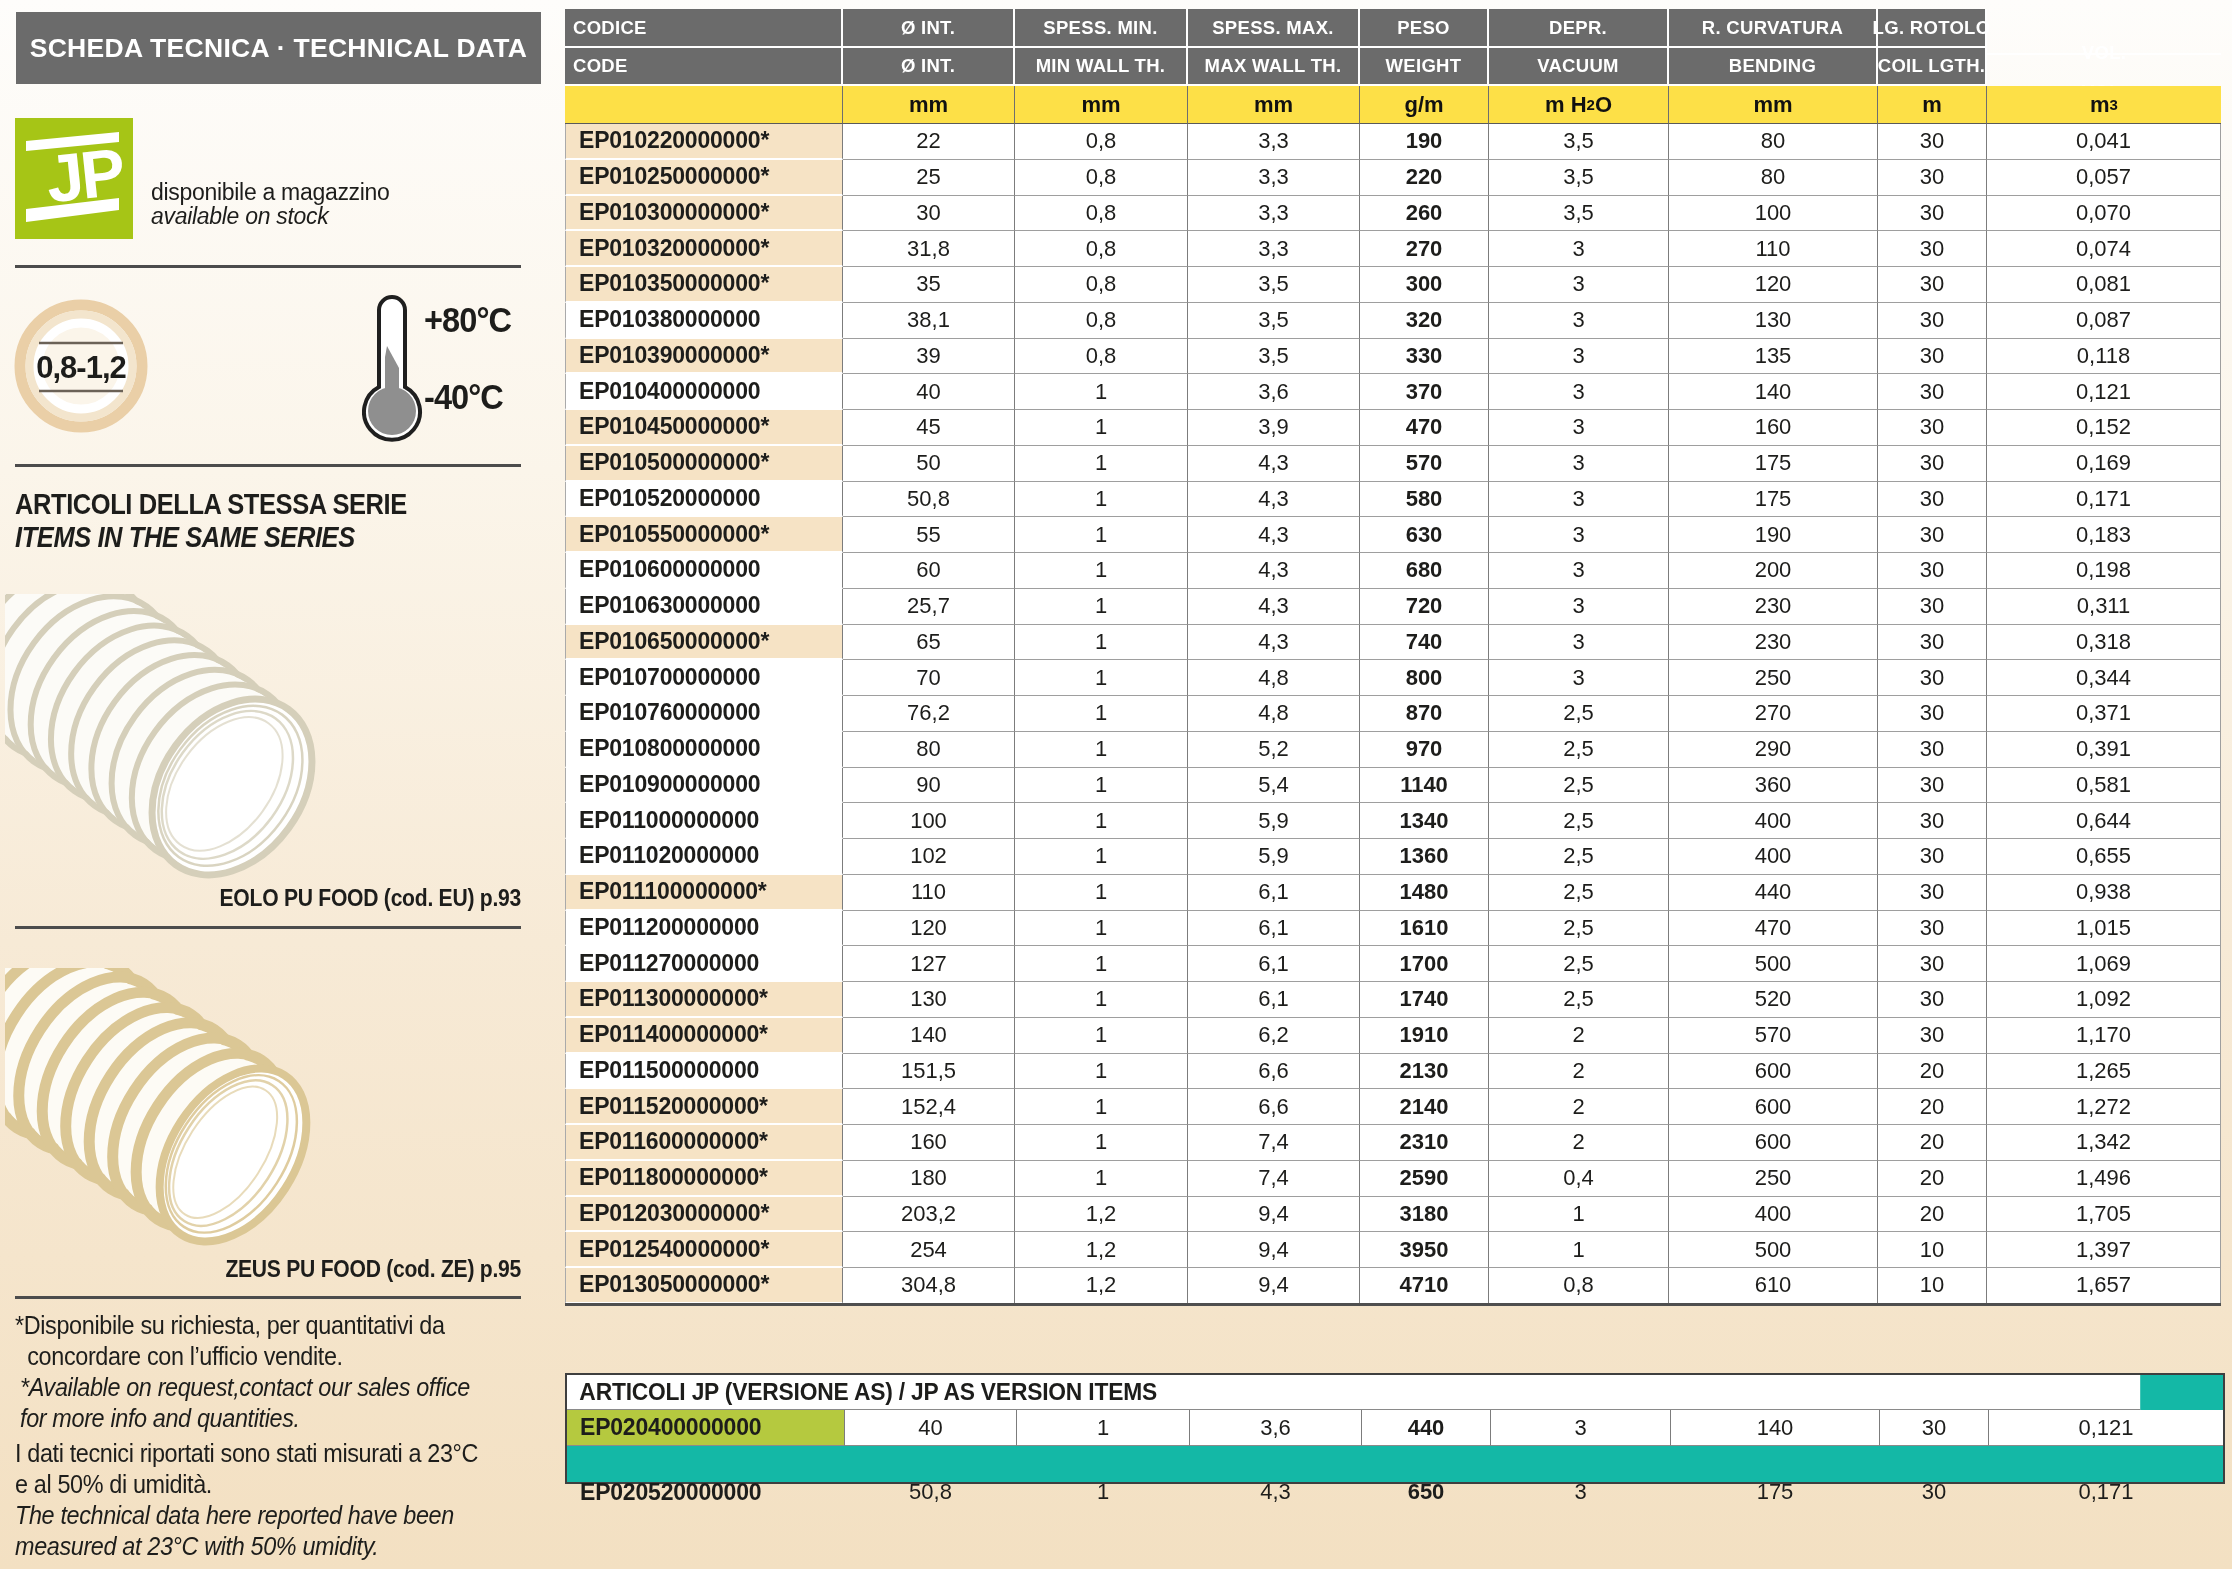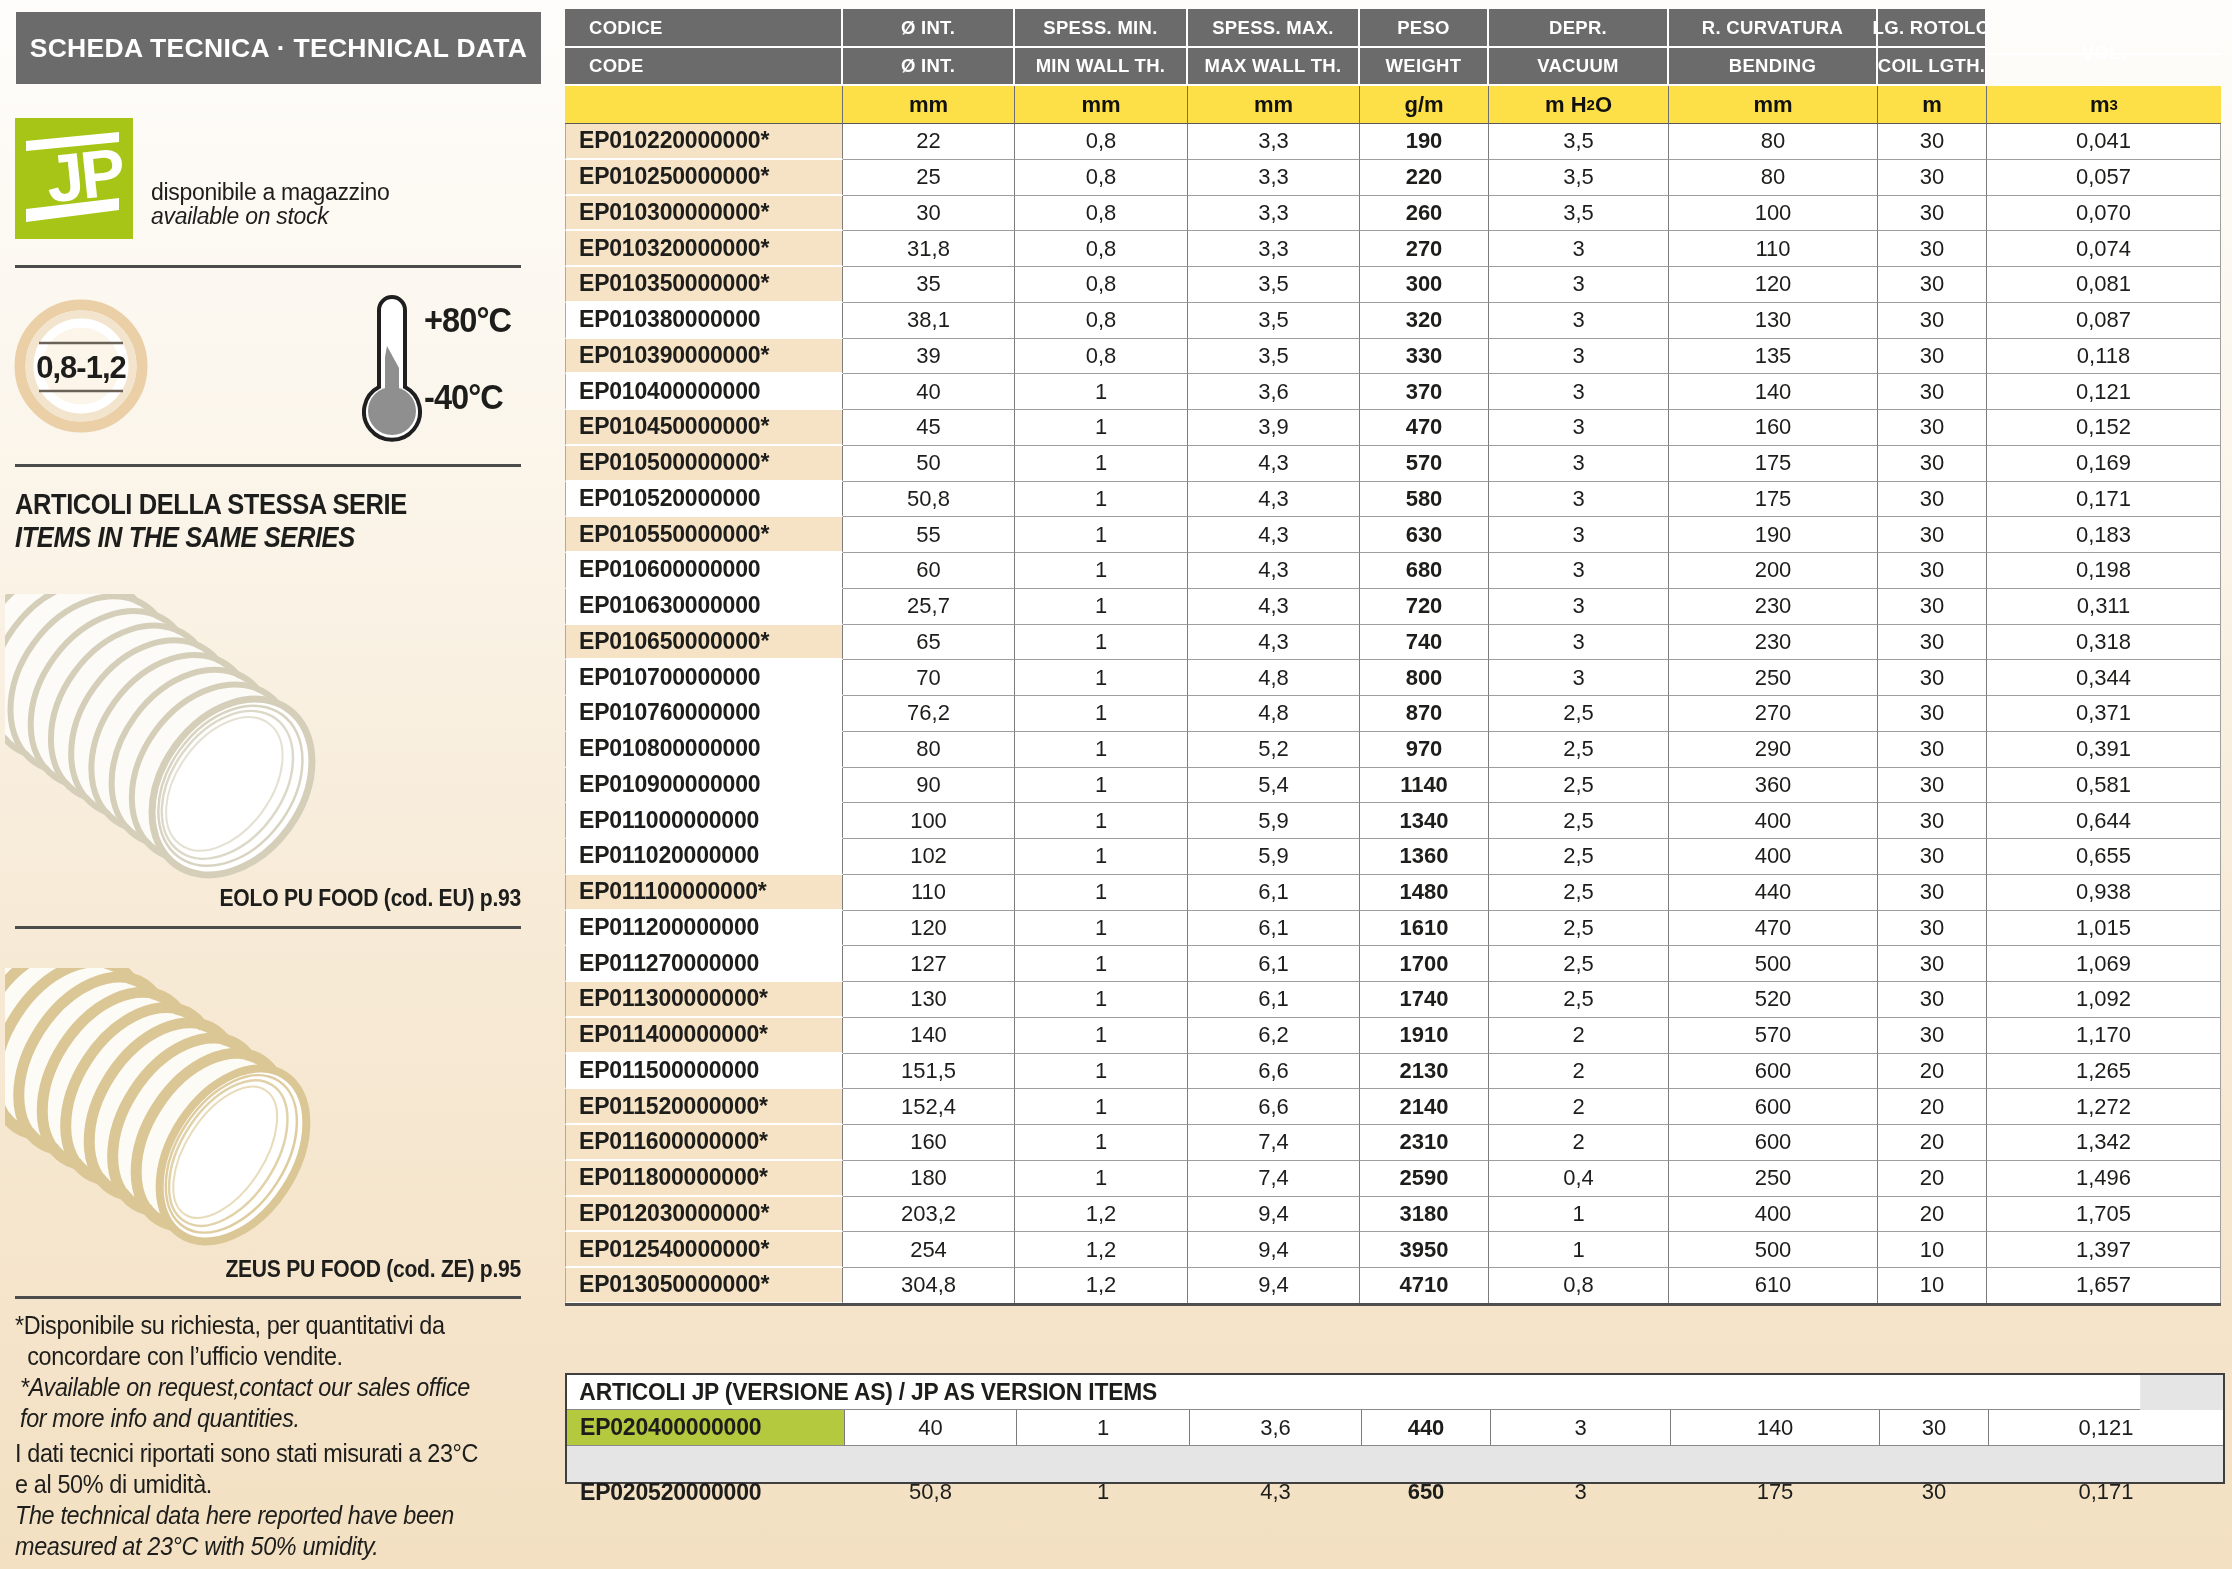--- a/index.html
+++ b/index.html
@@ -8,34 +8,34 @@
 .hbar { position:absolute; left:16px; top:12px; width:525px; height:72px; background:#6b6b6b; color:#fff; font-weight:bold; font-size:26.5px; letter-spacing:0.3px; display:flex; align-items:center; justify-content:center; }
 .dispo { position:absolute; left:151px; top:181px; font-size:23px; line-height:23.5px; letter-spacing:-0.3px; }
 .dispo .it { font-style:italic;margin-top:28px; }
 .sep { position:absolute; left:15px; width:506px; height:3px; background:#4c4c4c; }
 .sertit { position:absolute; left:15px; font-size:30px; font-weight:bold; letter-spacing:-0.5px; transform:scaleX(0.85); transform-origin:0 0; white-space:nowrap; }
 .cap { position:absolute; left:15px; width:506px; text-align:right; font-size:24px; font-weight:bold; letter-spacing:-0.3px; white-space:nowrap; transform:scaleX(0.88); transform-origin:100% 50%; }
 .fn { position:absolute; left:15px; font-size:26px; line-height:31px; letter-spacing:-0.4px; transform:scaleX(0.90); transform-origin:0 0; white-space:nowrap; }
 .it { font-style:italic; }
 .tbl { position:absolute; left:565px; top:9px; display:grid; grid-template-columns:278px 172px 173px 172px 129px 180px 209px 109px 234px; grid-template-rows:39px 38px 38px repeat(33, 35.75px); }
 .hc { background:#6b6b6b; color:#fff; font-weight:bold; font-size:18.5px; letter-spacing:0.3px; border-right:2px solid #fff; border-bottom:2px solid #fff; display:flex; align-items:center; justify-content:center; white-space:nowrap; }
-.hc.hl { justify-content:flex-start; padding-left:24px; }
+.hc.hl { justify-content:flex-start; padding-left:8px; }
 .hc:nth-child(9n) { border-right:none;margin-top:44px; }
 .uc { background:#fde047; color:#111; font-weight:bold; font-size:22px; border-right:1px solid #6e6e6e; border-bottom:1px solid #5a5a5a; display:flex; align-items:center; justify-content:center; }
 .uc sub { font-size:15px; } .uc sup { font-size:15px; }
 .uc:nth-child(27) { border-right:none; }
 .dc { background:#fff; font-size:22px; display:flex; align-items:center; justify-content:center; border-right:1px solid #7c7c7c; border-bottom:1px solid #9e9e9e; }
 .dc.rq { border-right:1px solid #9e9e9e; }
 .dc.code { font-weight:bold; font-size:23px; justify-content:flex-start; padding-left:13px; border-left:1px solid #aaa; border-bottom:2px solid #fff; letter-spacing:-0.2px; }
 .dc.pb { font-weight:bold; }
 .cbeige { background:#f6e3c5; }
 .cwhite { background:#fff; }
 .cgreen { background:#b5c93f; }
 .btmline { position:absolute; left:565px; top:1303px; width:1656px; height:3px; background:#4f4f4f; }
-.tbl2 { position:absolute; left:565px; top:1373px; display:grid; grid-template-columns:278px 172px 173px 172px 129px 180px 209px 109px 234px; grid-template-rows:35px 36px 36px; border:2px solid #3f3f3f; background:#e5e5e5; }
+.tbl2 { position:absolute; left:565px; top:1373px; display:grid; grid-template-columns:278px 172px 173px 172px 129px 180px 209px 109px 234px; grid-template-rows:35px 36px 36px; border:2px solid #3f3f3f; background:#14b8a6; }
 .ashdr { grid-column:1 / span 9; background:#fff; font-weight:bold; font-size:24px; letter-spacing:-0.2px; transform:scaleX(0.95); transform-origin:0 50%; display:flex; align-items:center; padding-left:13px; border-bottom:1px solid #8a8a8a; }
 .tbl2 .dc.code { border-left:none; border-bottom:1px solid #8a8a8a; }
 .tbl2 .dc { border-bottom:1px solid #8a8a8a; }
 .tbl2 .dc.lastrow { border-bottom:none;margin-top:46px; }
 .tbl2 .dc.rq { border-right:none; }
 </style></head>
 <body>
 <div class="hbar">SCHEDA TECNICA · TECHNICAL DATA</div>
 
 <svg class="abs" style="left:15px;top:118px" width="118" height="121" viewBox="0 0 118 121">

